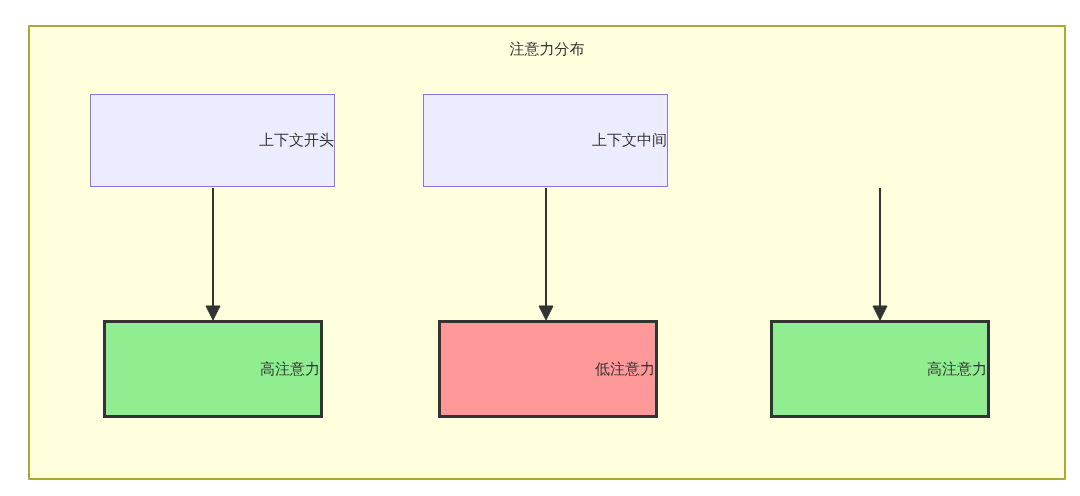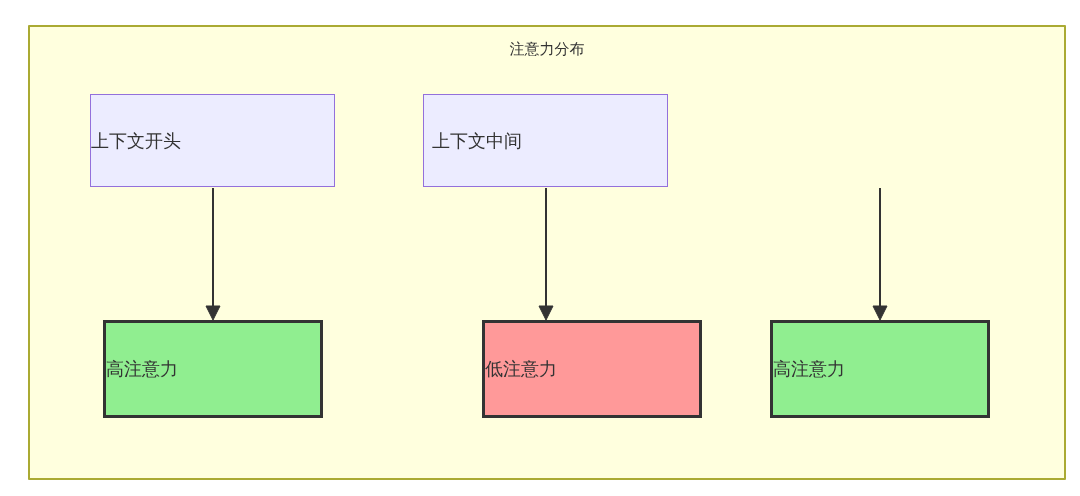--- a/index.html
+++ b/index.html
@@ -44,39 +44,39 @@
     width: 1038px;
     text-align: center;
     font-size: 15px;
     line-height: 24px;
     color: var(--text);
   }
   .node {
     position: absolute;
     display: flex;
     align-items: center;
-    justify-content: flex-start;
-    font-size: 18px;
+    justify-content: flex-end;
+    font-size: 15px;
     text-align: center;
   }
   .ctx-node {
     top: 94px;
     width: 245px;
     height: 93px;
     background: var(--context-node-fill);
     border: 1px solid var(--context-node-border);
   }
   .att-node {
     top: 320px;
     width: 220px;
     height: 98px;
     border: 3px solid var(--attention-node-border);
   }
   .att-high { background: var(--high-attention-fill); }
-  .att-low  { background: var(--low-attention-fill); margin-left: 44px; }
+  .att-low  { background: var(--low-attention-fill); }
   .ctx-1 { left: 90px; }
   .ctx-2 { left: 423px; padding-left: 8px; }
   .ctx-3 { left: 757px; }
   .att-1 { left: 103px; }
   .att-2 { left: 438px; }
   .att-3 { left: 770px; }
   .edges-layer {
     position: absolute;
     left: 0;
     top: 0;

